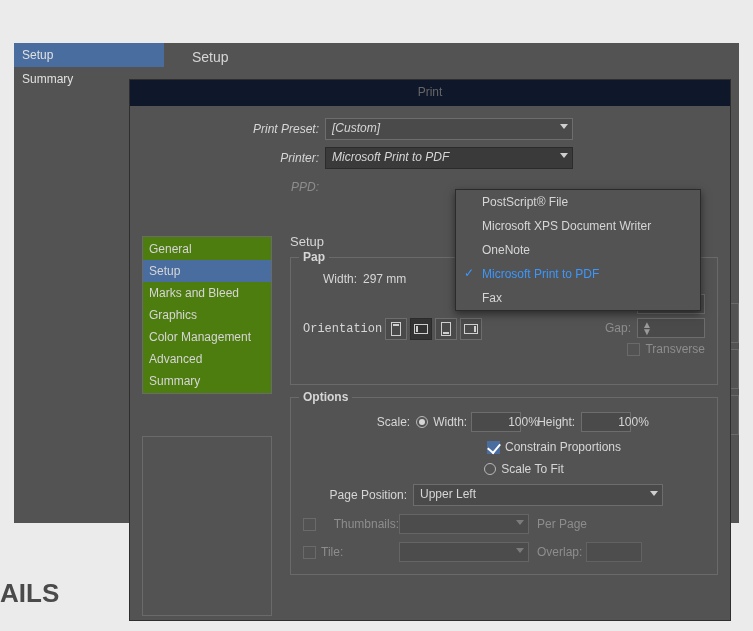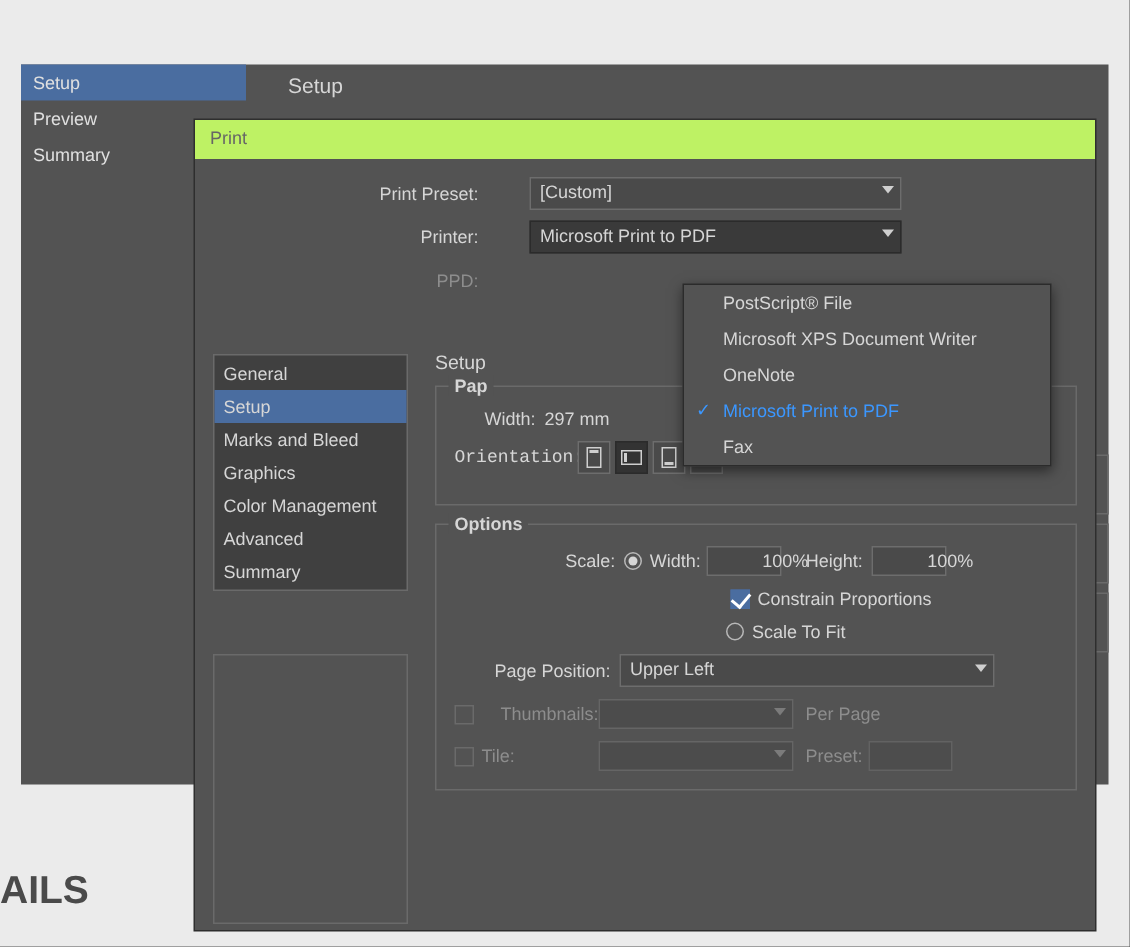--- a/index.html
+++ b/index.html
@@ -14,32 +14,32 @@
   .booklet-side-item.selected { background: #4a6da0; }
   .booklet-heading { position: absolute; left: 178px; top: 6px; color: #d6d6d6; font-size: 14px; }
 
   .hidden-right { position: absolute; right: 0; top: 260px; width: 50px; }
   .hidden-row { height: 40px; display:flex; align-items:center; justify-content:center; color:#d6d6d6; border:1px solid #6a6a6a; margin-bottom:6px; background:#535353;}
   .cancel-btn { position:absolute; right:12px; bottom:-48px; width:56px; height:26px; border:1px solid #3a3a3a; border-radius:13px; background:#535353; color:#e6e6e6; display:flex; align-items:center; justify-content:center;}
   .ails { position:absolute; left:0; bottom:22px; font-size:26px; font-weight:700; color:#4a4a4a;}
 
   
   .print-win { position: absolute; left: 130px; top: 80px; width: 600px; height: 540px; background: #535353; box-shadow: 0 0 0 1px #2e2e2e; }
-  .print-titlebar { height: 26px; background: #bef264; color: #666; padding: 5px 10px; }
+  .print-titlebar { height: 26px; background: #0f172a; color: #666; padding: 5px 10px; text-align: center; }
   .print-body { position: absolute; left: 0; top: 26px; right: 0; bottom: 0; }
 
-  .label-row { display:flex; align-items:center; height:26px; margin-bottom:3px; }
+  .label-row { display:flex; align-items:center; height:26px; margin-bottom:3px;font-style:italic; }
   .label-row .lbl { width: 195px; text-align:right; color:#d6d6d6; padding-right:6px;}
-  .label-row .ctl { flex:1; padding-right:30px;margin-left:28px;}
+  .label-row .ctl { flex:1; padding-right:30px;}
   .select { height:22px; background:#4a4a4a; border:1px solid #6d6d6d; color:#d6d6d6; padding:2px 18px 2px 6px; position:relative; width:248px;}
   .select .chev { position:absolute; right:4px; top:5px; width:0;height:0;border-left:4px solid transparent;border-right:4px solid transparent;border-top:5px solid #cfcfcf;}
   .select.open { background:#3a3a3a; border-color:#2b2b2b;}
   .label-disabled{ color:#8d8d8d !important;}
 
-  .cat-list { position:absolute; left:12px; top:130px; width:130px; background:#404040; border:1px solid #6a6a6a; padding:1px 0;}
+  .cat-list { position:absolute; left:12px; top:130px; width:130px; background:#4d7c0f; border:1px solid #6a6a6a; padding:1px 0;}
   .cat-item { color:#d6d6d6; padding:4px 6px; cursor:pointer;}
   .cat-item.selected{ background:#4a6da0;}
 
   .preview-box { position:absolute; left:12px; top:330px; width:130px; height:180px; border:1px solid #6a6a6a;}
 
   .main-panel{ position:absolute; left:160px; top:128px; right:12px; bottom:12px;}
   .section-heading{ color:#d6d6d6; margin-bottom:8px; font-size:13px;}
   .group{ border:1px solid #6a6a6a; padding:14px 12px 12px 12px; margin-bottom:12px; position:relative;}
   .group .legend{ position:absolute; top:-8px; left:8px; background:#535353; padding:0 4px; color:#d6d6d6;font-weight:bold;}
   .fld-row{ display:flex; align-items:center; margin-bottom:8px; color:#d6d6d6;}
@@ -70,21 +70,20 @@
   .popup-item.selected{ color:#3b97ff;}
   .popup-item.selected::before{ content:"✓"; position:absolute; left:8px; top:4px; color:#3b97ff;}
 </style>
 </head>
 <body>
 
 <div class="booklet-win">
   <div class="booklet-body">
     <div class="booklet-sidebar">
       <div class="booklet-side-item selected">Setup</div>
-      <div class="booklet-side-item">Preview</div>
       <div class="booklet-side-item">Summary</div>
     </div>
     <div class="booklet-heading">Setup</div>
 
     <div class="hidden-right">
       <div class="hidden-row">
           <span style="font-size:9px;color:#9a9a9a;">▲<br>▼</span>
         </div>
       <div class="hidden-row">08 n</div>
       <div class="hidden-row">08 n</div>
@@ -165,20 +164,38 @@
                   <div class="bar" style="left:1px;bottom:1px;width:6px;height:2px;"></div>
                 </div>
               </div>
             <div class="orient-btn">
                 <div class="orient-glyph" style="width:14px;height:10px;">
                   <div class="bar" style="right:1px;top:1px;width:2px;height:6px;"></div>
                 </div>
               </div>
           </div>
           <div style="flex:1"></div>
+          <div style="text-align:right;">
+            <div class="fld-row" style="margin-bottom:4px; justify-content:flex-end;">
+              <span class="k disabled-text">Offset:</span>
+              <div class="spinner">
+                  <div class="updn">▲<br>▼</div>
+                </div>
+            </div>
+            <div class="fld-row" style="margin-bottom:4px; justify-content:flex-end;">
+              <span class="k disabled-text">Gap:</span>
+              <div class="spinner">
+                  <div class="updn">▲<br>▼</div>
+                </div>
+            </div>
+            <div class="fld-row" style="justify-content:flex-end;">
+              <span class="cb disabled"></span>
+              <span class="disabled-text">Transverse</span>
+            </div>
+          </div>
         </div>
       </div>
 
       <div class="group">
         <div class="legend">Options</div>
 
         <div class="fld-row" style="justify-content:center;">
           <span class="k">Scale:</span>
           <span class="radio checked"></span>
           <span class="k" style="width:auto;padding-right:4px;">Width:</span>
@@ -213,21 +230,21 @@
             </div>
           <span class="disabled-text" style="padding-left:8px;">Per Page</span>
         </div>
 
         <div class="fld-row" style="margin-bottom:0;">
           <span class="cb disabled"></span>
           <span class="disabled-text" style="width:78px;">Tile:</span>
           <div class="disabled-select">
               <span class="chev"></span>
             </div>
-          <span class="disabled-text" style="padding-left:8px;">Preset:</span>
+          <span class="disabled-text" style="padding-left:8px;">Overlap:</span>
           <div class="num-box-dis" style="margin-left:4px;"></div>
         </div>
       </div>
     </div>
 
     <div class="popup">
       <div class="popup-item">PostScript® File</div>
       <div class="popup-item">Microsoft XPS Document Writer</div>
       <div class="popup-item">OneNote</div>
       <div class="popup-item selected">Microsoft Print to PDF</div>

